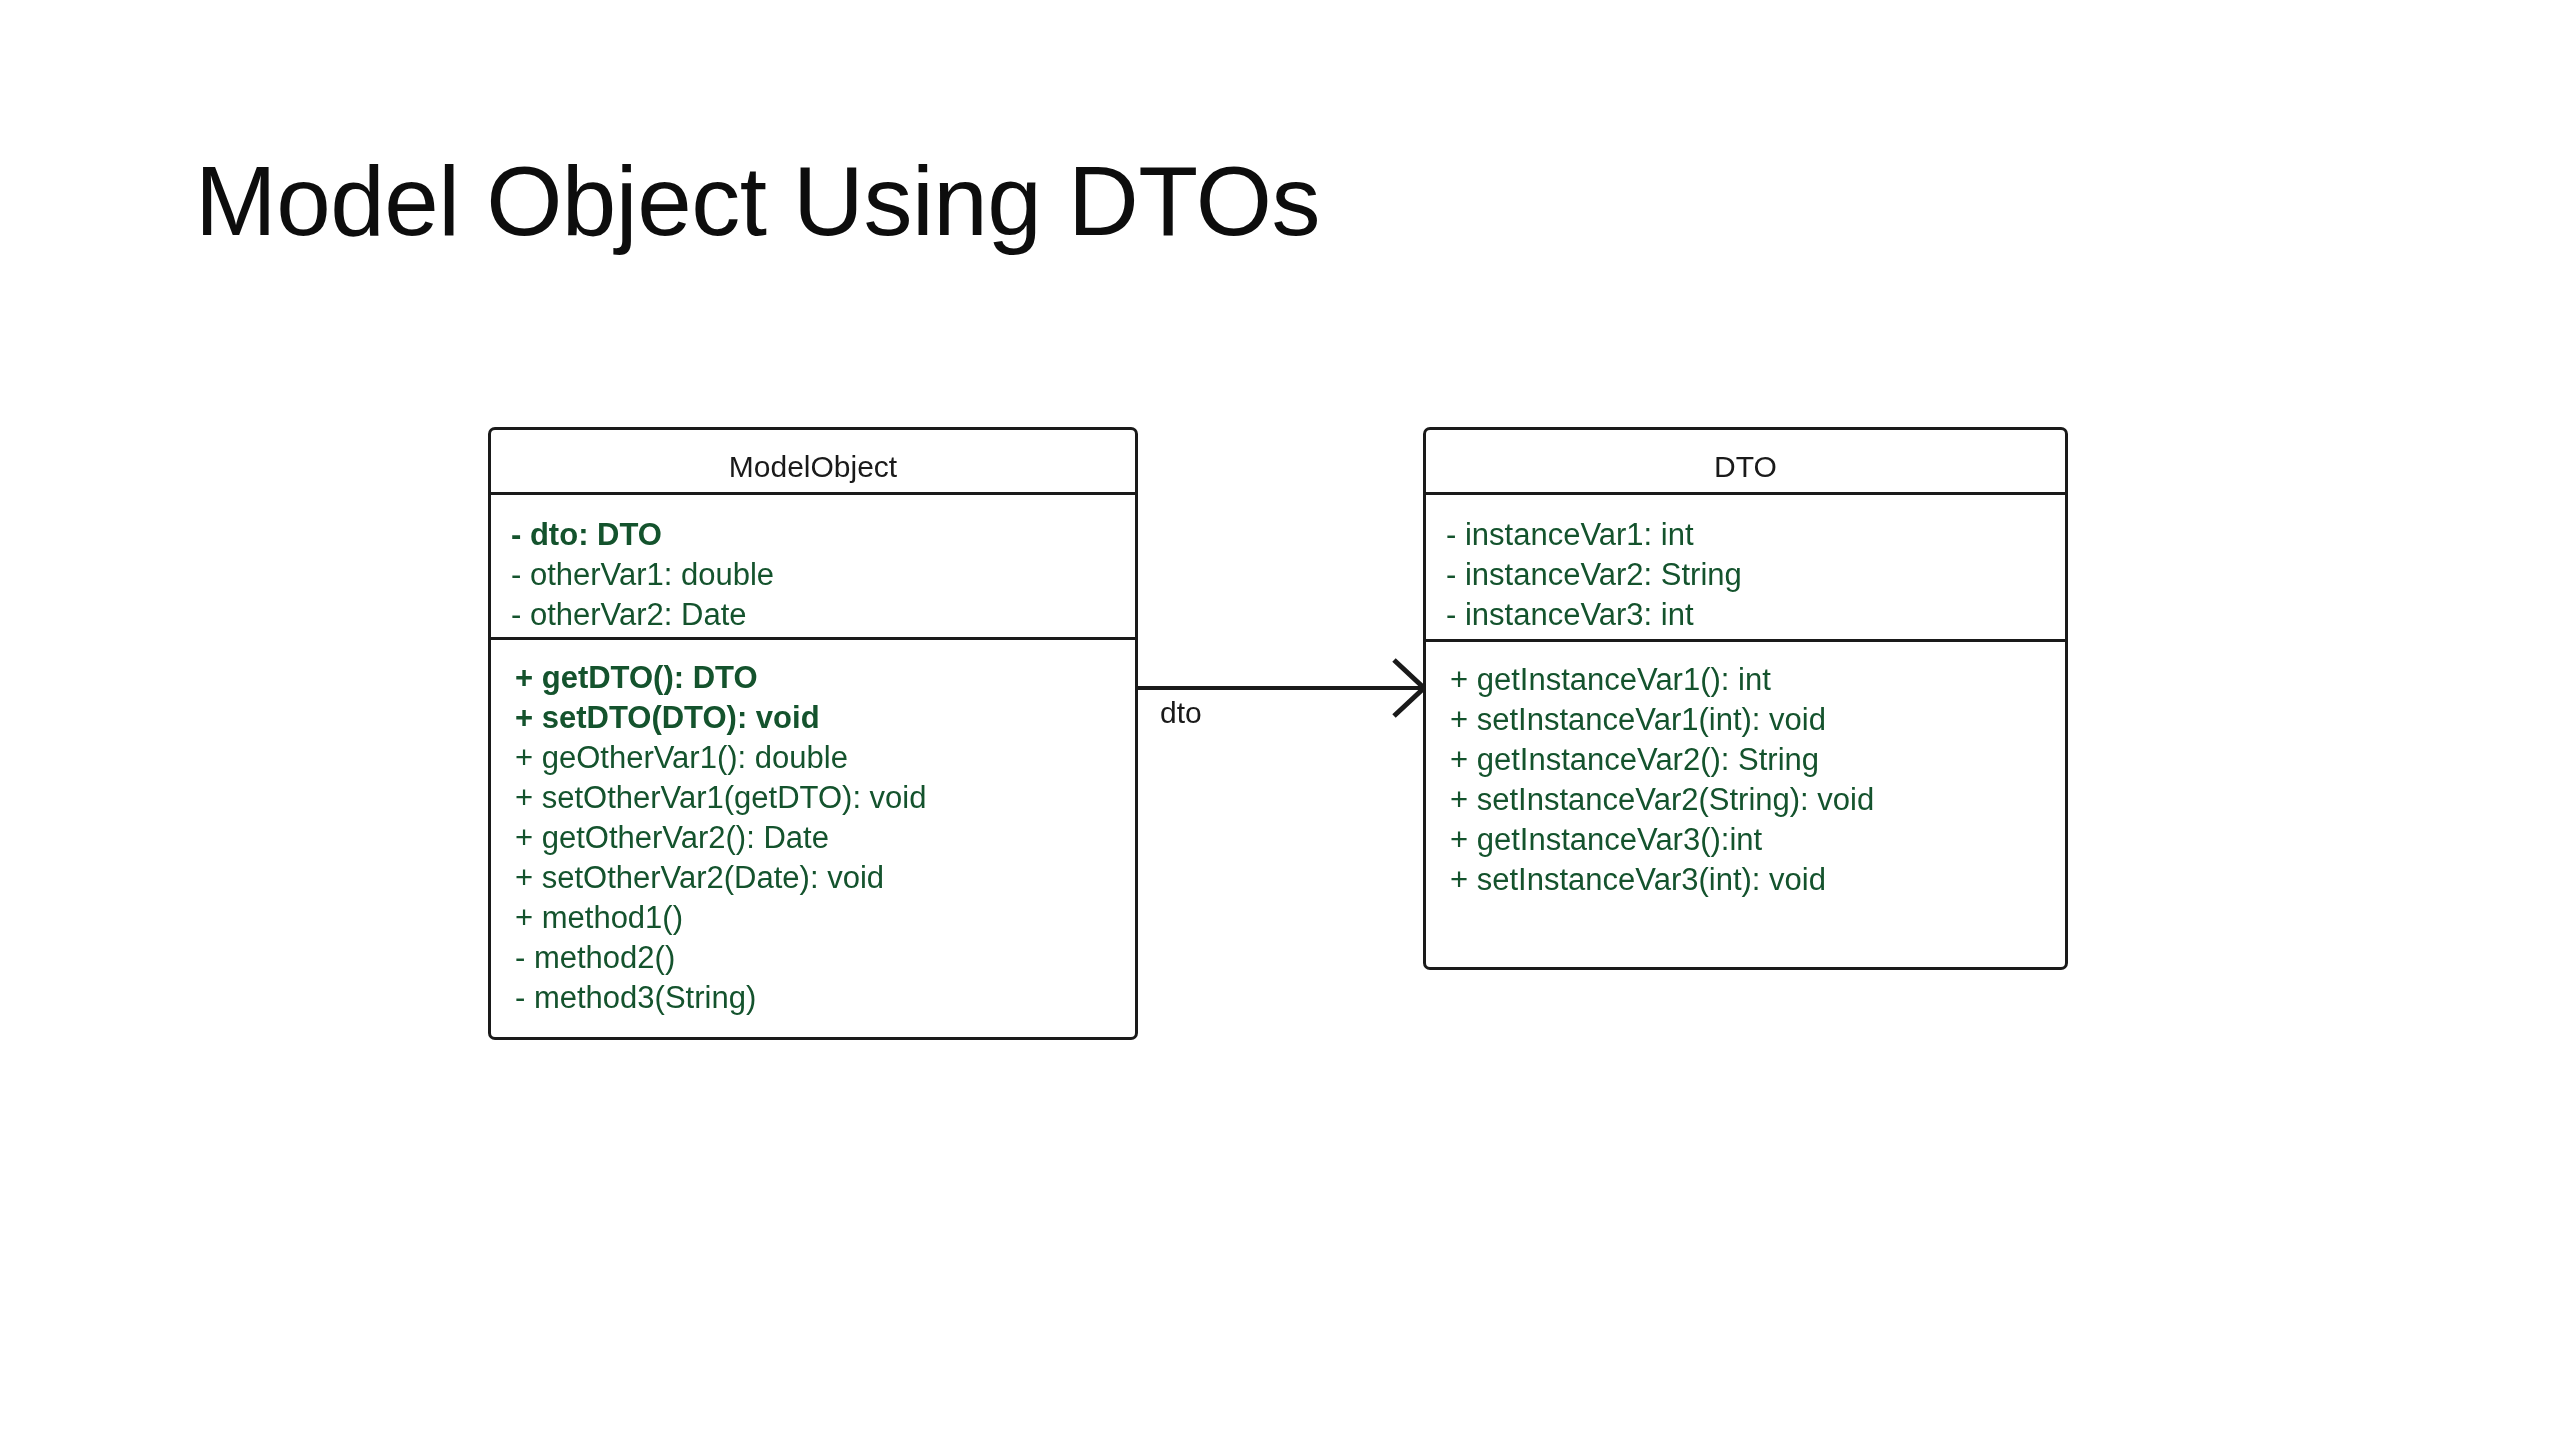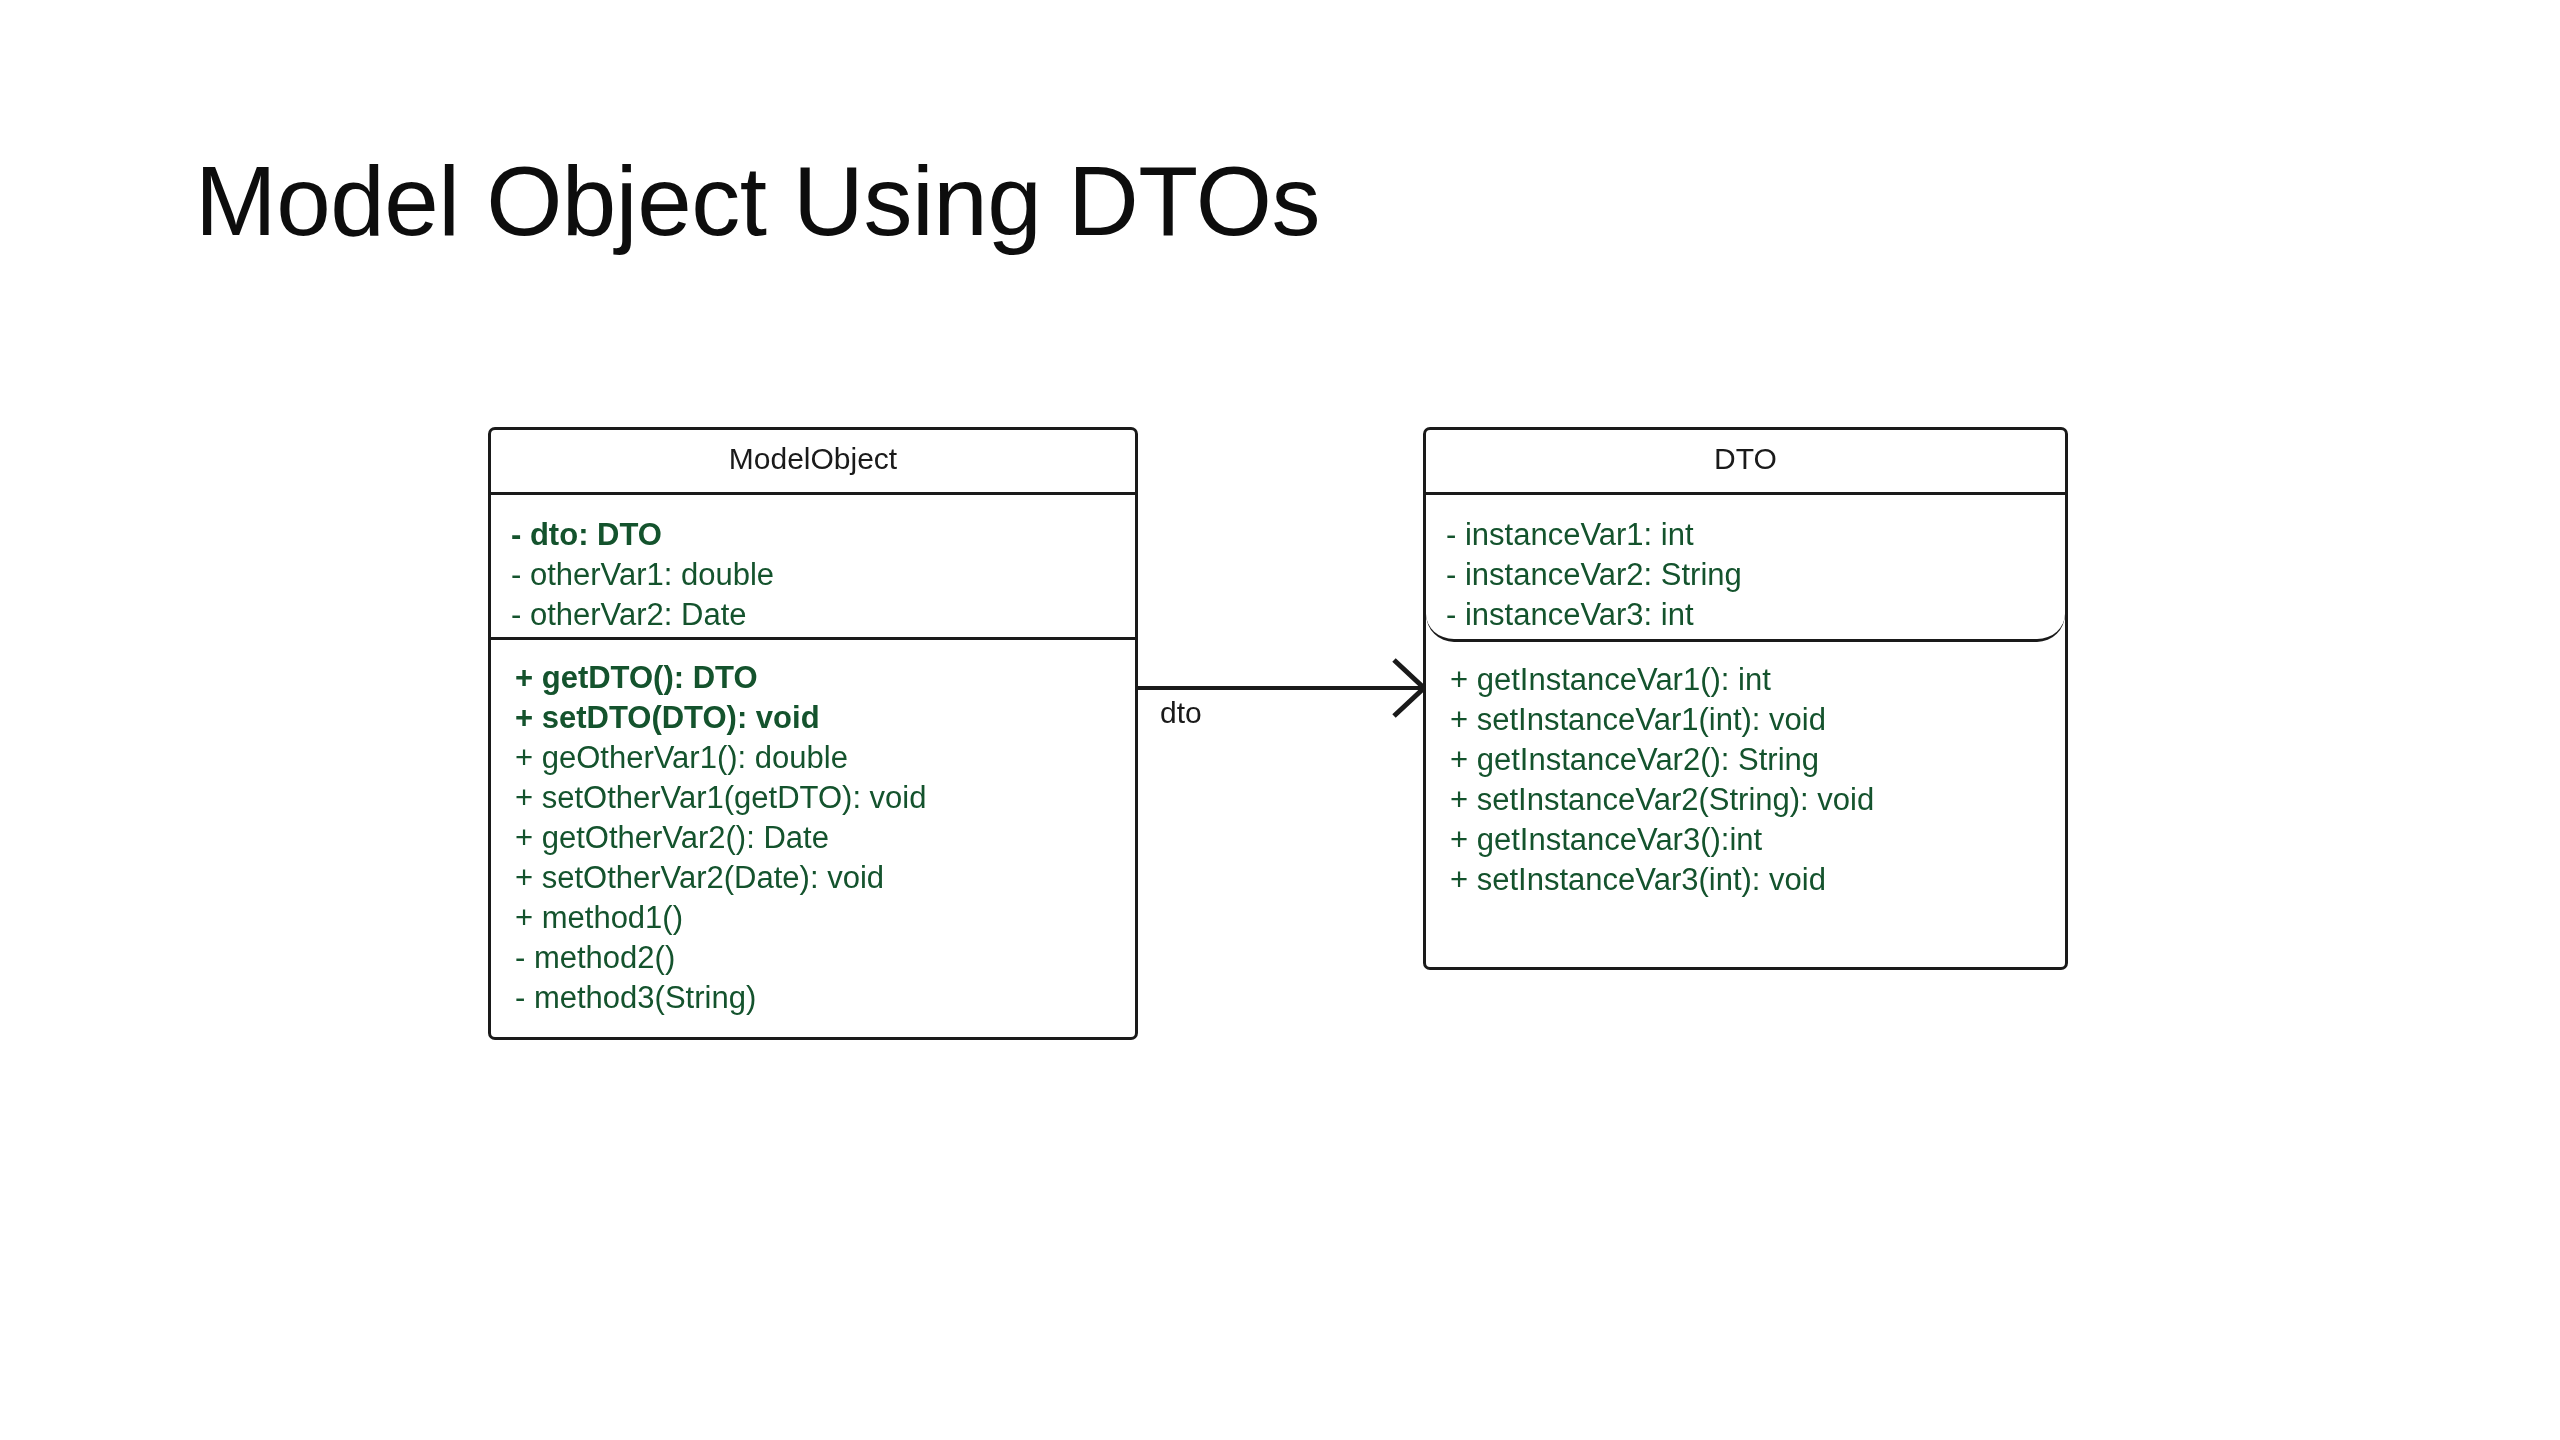--- a/index.html
+++ b/index.html
@@ -58,42 +58,42 @@
     width: 645px;
     height: 543px;
   }
 
   .uml-header {
     box-sizing: border-box;
     height: 65px;
     display: flex;
     align-items: flex-start;
     justify-content: center;
-    padding-top: 14px;
+    padding-top: 22px;
     border-bottom: 3px solid #1a1a1a;
   }
 
   .uml-class-name {
     font-size: 30px;
     font-weight: 400;
     color: #1a1a1a;
     line-height: 1;
   }
 
   .uml-compartment {
     box-sizing: border-box;
     padding: 20px 0 14px 20px;
   }
 
   .uml-compartment.attributes {
     border-bottom: 3px solid #1a1a1a;
   }
 
   .uml-class.model-object .uml-compartment.attributes { height: 145px; }
-  .uml-class.dto .uml-compartment.attributes { height: 147px; border-radius: 28px; }
+  .uml-class.dto .uml-compartment.attributes { height: 147px; }
 
   .uml-compartment.operations {
     flex: 1 1 auto;
     padding-top: 18px;
     padding-left: 24px;
   }
 
   .uml-member {
     font-size: 31px;
     line-height: 40px;

